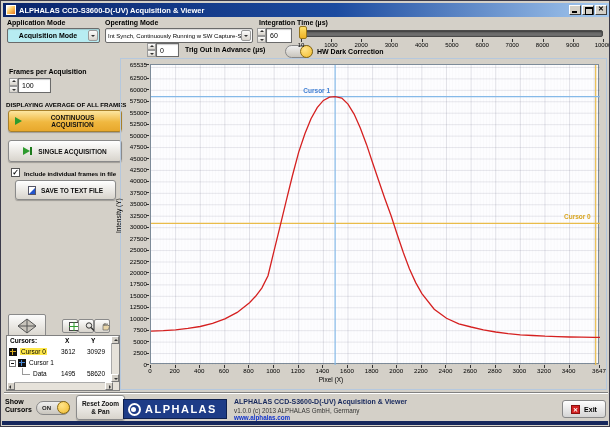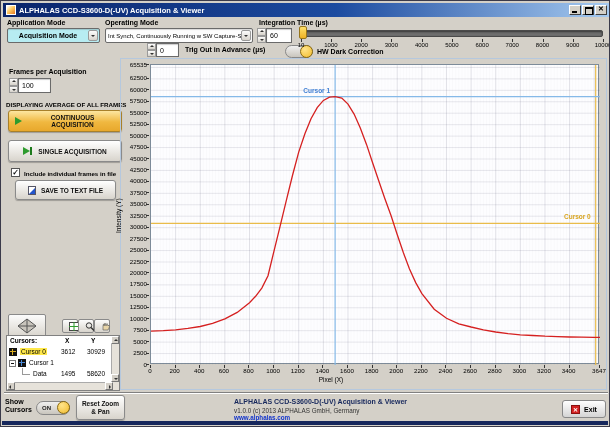--- a/index.html
+++ b/index.html
@@ -411,20 +411,24 @@
       <div class="stick-lab" style="left: 499.309px;">7000</div>
       <div class="stick" style="left: 541.54px;"></div>
       <div class="stick-lab" style="left: 529.54px;">8000</div>
       <div class="stick" style="left: 571.77px;"></div>
       <div class="stick-lab" style="left: 559.77px;">9000</div>
       <div class="stick" style="left: 602px;"></div>
       <div class="stick-lab" style="left: 590px;">10000</div>
     </div>
 
   <div class="groove" style="top:391px;"></div>
+  <div class="logo">
+    <div class="logo-circle"></div>
+    <span class="logo-text">ALPHALAS</span>
+  </div>
   <div class="ft1">ALPHALAS CCD-S3600-D(-UV) Acquisition &amp; Viewer</div>
   <div class="ft2">v1.0.0  (c) 2013 ALPHALAS GmbH, Germany</div>
   <div class="ft3">www.alphalas.com</div>
   <div class="navy-strip"></div>
   <button class="exit-btn">
     <span class="exit-ico"></span>
     <span>Exit</span>
   </button>
 
 </div>

